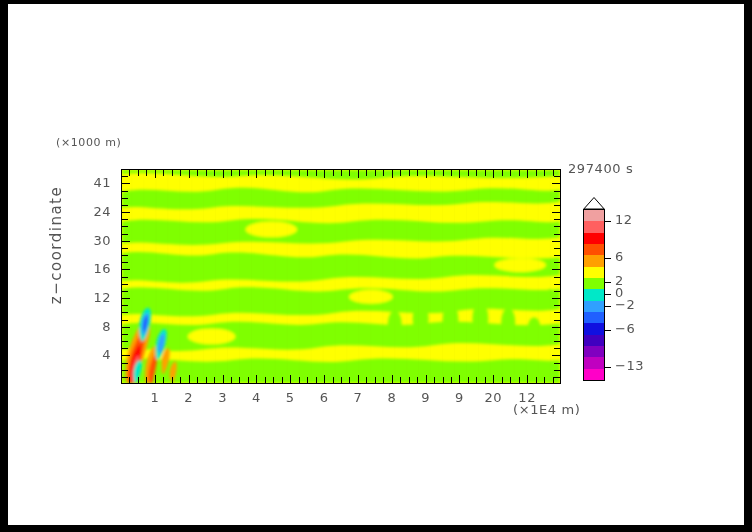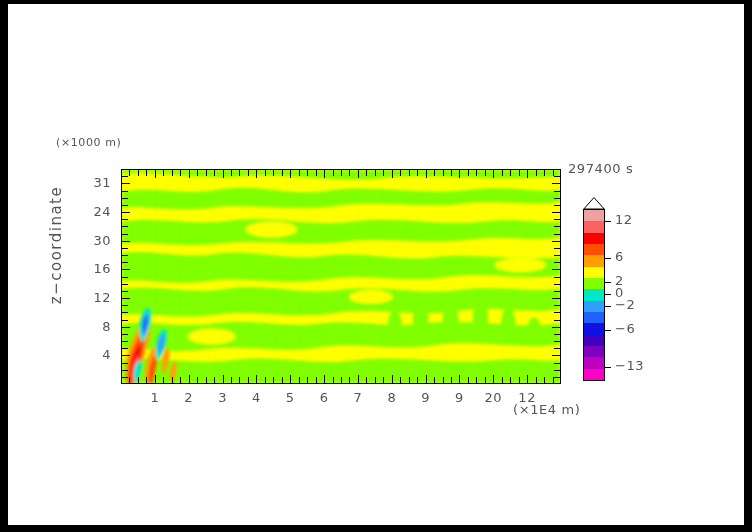--- a/index.html
+++ b/index.html
@@ -374,21 +374,21 @@
         <div class="tk h" style="left: 544px; top: 265.333px; width: 8px;"></div>
         <div class="ylab" style="left: 69px; top: 257.333px;">16</div>
         <div class="tk h" style="left: 114px; top: 236.667px; width: 8px;"></div>
         <div class="tk h" style="left: 544px; top: 236.667px; width: 8px;"></div>
         <div class="ylab" style="left: 69px; top: 228.667px;">30</div>
         <div class="tk h" style="left: 114px; top: 208px; width: 8px;"></div>
         <div class="tk h" style="left: 544px; top: 208px; width: 8px;"></div>
         <div class="ylab" style="left: 69px; top: 200px;">24</div>
         <div class="tk h" style="left: 114px; top: 179.333px; width: 8px;"></div>
         <div class="tk h" style="left: 544px; top: 179.333px; width: 8px;"></div>
-        <div class="ylab" style="left: 69px; top: 171.333px;">31</div>
+        <div class="ylab" style="left: 69px; top: 171.333px;">41</div>
       </div>
 
     <div class="xunit">(×1E4 m)</div>
     <div class="ytitle">z−coordinate</div>
 
     <div id="cbwrap">
       <svg id="cbarrow" viewBox="0 0 22 13">
         <polygon points="11,0.5 21.2,12 0.8,12" fill="#fff" stroke="#000" stroke-width="1"></polygon>
       </svg>
       <div id="cbbody">

